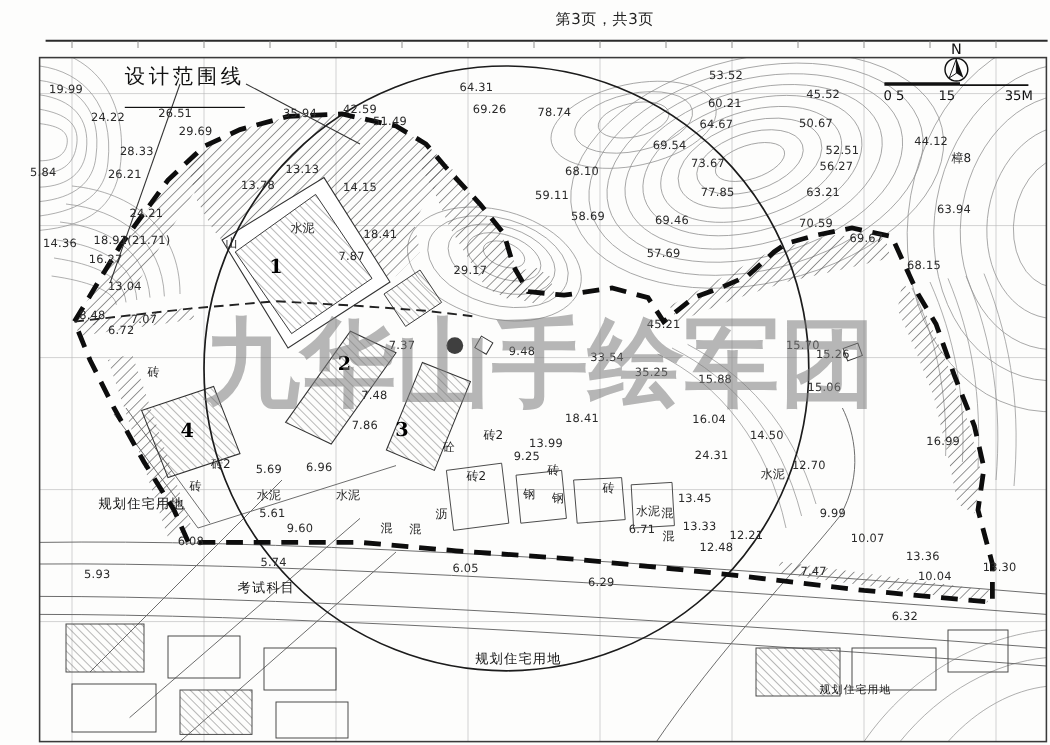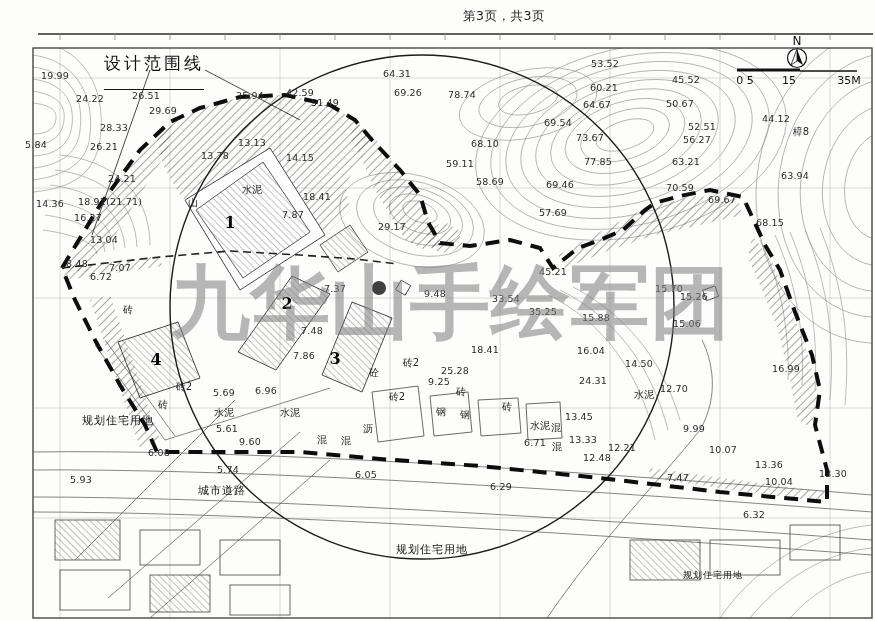--- a/index.html
+++ b/index.html
@@ -281,31 +281,31 @@
       <div class="lbl elev" style="left: 687px; top: 323px;">15.06</div>
       <div class="lbl elev" style="left: 506px; top: 298px;">33.54</div>
       <div class="lbl elev" style="left: 543px; top: 311px;">35.25</div>
       <div class="lbl elev" style="left: 596px; top: 317px;">15.88</div>
       <div class="lbl elev" style="left: 591px; top: 350px;">16.04</div>
       <div class="lbl elev" style="left: 593px; top: 380px;">24.31</div>
       <div class="lbl elev" style="left: 335px; top: 288px;">7.37</div>
       <div class="lbl elev" style="left: 435px; top: 293px;">9.48</div>
       <div class="lbl elev" style="left: 312px; top: 330px;">7.48</div>
       <div class="lbl elev" style="left: 304px; top: 355px;">7.86</div>
-      <div class="lbl elev" style="left: 455px; top: 370px;">25.28</div>
+      <div class="lbl elev" style="left: 455px; top: 370px;">13.99</div>
       <div class="lbl elev" style="left: 439px; top: 381px;">9.25</div>
       <div class="lbl elev" style="left: 485px; top: 349px;">18.41</div>
       <div class="lbl elev" style="left: 224px; top: 392px;">5.69</div>
       <div class="lbl elev" style="left: 266px; top: 390px;">6.96</div>
       <div class="lbl elev" style="left: 227px; top: 428px;">5.61</div>
       <div class="lbl elev" style="left: 239px; top: 441px; margin-left: 11px;">9.60</div>
       <div class="lbl elev" style="left: 159px; top: 452px;">6.08</div>
       <div class="lbl elev" style="left: 228px; top: 469px;">5.74</div>
       <div class="lbl elev" style="left: 81px; top: 479px;">5.93</div>
-      <div class="lbl elev" style="left: 366px; top: 474px;">6.05</div>
+      <div class="lbl elev" style="left: 388px; top: 474px;">6.05</div>
       <div class="lbl elev" style="left: 501px; top: 486px;">6.29</div>
       <div class="lbl elev" style="left: 639px; top: 363px;">14.50</div>
       <div class="lbl elev" style="left: 674px; top: 388px;">12.70</div>
       <div class="lbl elev" style="left: 786px; top: 368px;">16.99</div>
       <div class="lbl elev" style="left: 579px; top: 416px;">13.45</div>
       <div class="lbl elev" style="left: 583px; top: 439px;">13.33</div>
       <div class="lbl elev" style="left: 622px; top: 447px;">12.21</div>
       <div class="lbl elev" style="left: 597px; top: 457px;">12.48</div>
       <div class="lbl elev" style="left: 694px; top: 428px;">9.99</div>
       <div class="lbl elev" style="left: 678px; top: 477px;">7.47</div>
@@ -333,21 +333,21 @@
       <div class="lbl mat" style="left: 465px; top: 415px;">钢</div>
       <div class="lbl mat" style="left: 556px; top: 428px;">混</div>
       <div class="lbl mat" style="left: 557px; top: 447px;">混</div>
       <div class="lbl mat" style="left: 322px; top: 440px;">混</div>
       <div class="lbl mat" style="left: 346px; top: 441px;">混</div>
       <div class="lbl mat" style="left: 368px; top: 429px;">沥</div>
       <div class="lbl mat" style="left: 801px; top: 132px;">樟8</div>
       <div class="lbl zone" style="left: 118px; top: 420px;">规划住宅用地</div>
       <div class="lbl zone" style="left: 432px; top: 549px;">规划住宅用地</div>
       <div class="lbl zone" style="left: 713px; top: 575px; font-size: 9px;">规划住宅用地</div>
-      <div class="lbl zone" style="left: 222px; top: 490px;">城市道路</div>
+      <div class="lbl zone" style="left: 222px; top: 490px;">考试科目</div>
       <div class="lbl bnum" style="left: 230px; top: 222px;">1</div>
       <div class="lbl bnum" style="left: 287px; top: 303px;">2</div>
       <div class="lbl bnum" style="left: 335px; top: 358px;">3</div>
       <div class="lbl bnum" style="left: 156px; top: 359px;">4</div>
     </div>
 
   <div id="wm-center">
       <span>九</span>
       <span>华</span>
       <span>山</span>

